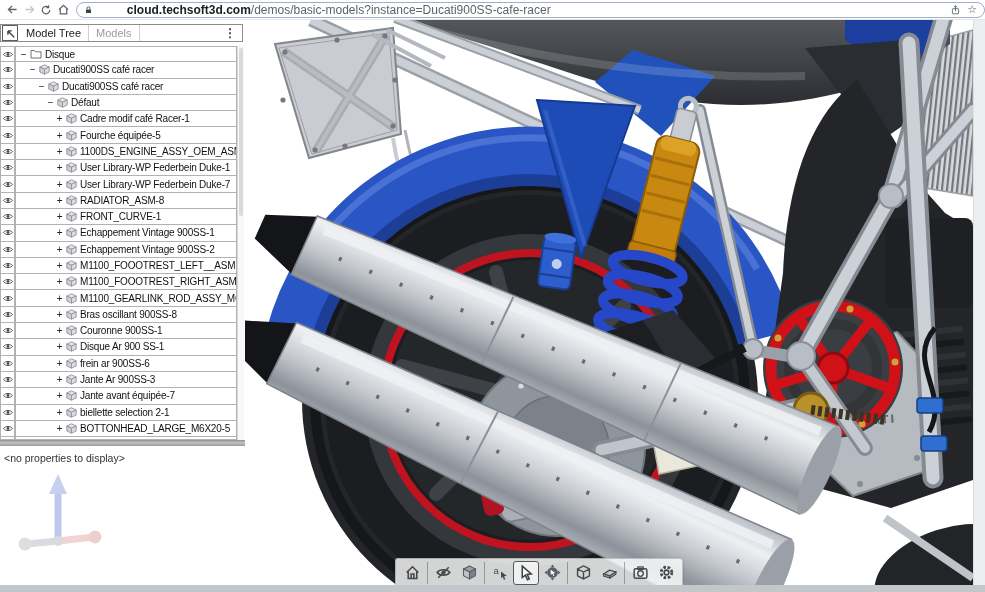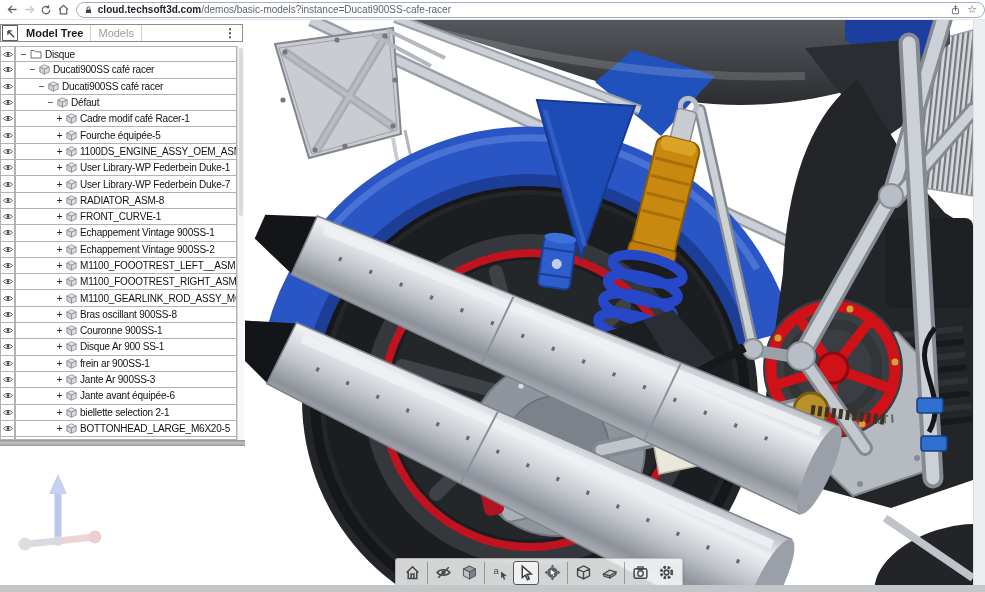--- a/index.html
+++ b/index.html
@@ -4,31 +4,31 @@
 <style>
   html,body{margin:0;padding:0;}
   body{width:985px;height:592px;position:relative;overflow:hidden;background:#fff;
        font-family:"Liberation Sans",sans-serif;-webkit-font-smoothing:antialiased;}
   
   .chrome{position:absolute;left:0;top:0;width:985px;height:19px;background:#fff;
           border-bottom:1px solid #e6e6e6;display:flex;align-items:center;z-index:40;}
   .navico{width:17px;height:15px;display:flex;align-items:center;justify-content:center;color:#5f6368;}
   .pill{margin-left:4px;width:896px;height:14px;border:1px solid #9fb0c6;border-radius:8px;
         display:flex;align-items:center;padding:0 7px;background:#fff;}
-  .url{font-size:10px;color:#5f6368;white-space:nowrap;overflow:hidden;}
+  .url{font-size:12px;color:#5f6368;white-space:nowrap;overflow:hidden;margin-left:29px;}
   .url b{color:#1c1e21;font-weight:bold;}
   .pillright{margin-left:auto;display:flex;align-items:center;gap:6px;}
   .star{font-size:11px;color:#5f6368;line-height:1;}
   
   .panel{position:absolute;left:0;top:22px;width:245px;height:563px;background:#fff;z-index:30;}
   .phead{position:absolute;left:0;top:2px;width:243px;height:18px;border:1px solid #8c8c8c;
          display:flex;align-items:center;background:#fff;box-sizing:border-box;}
   .arrowbtn{width:14px;height:14px;border:1px solid #5d5d5d;margin:1px;display:flex;
             align-items:center;justify-content:center;background:#fff;}
-  .tab{font-size:11px;font-weight:bold;color:#1a1a1a;padding:0 7px;height:100%;
+  .tab{font-size:11px;font-weight:normal;color:#1a1a1a;padding:0 7px;height:100%;
        display:flex;align-items:center;border-right:1px solid #cfcfcf;}
   .tab.inactive{font-weight:normal;color:#9b9b9b;}
   .kebab{margin-left:auto;padding:0 6px;font-size:12px;color:#333;font-weight:bold;}
   .gutter{position:absolute;left:0;top:24px;width:15px;}
   .gcell{height:16.3px;box-sizing:border-box;border:1px solid #b2b2b2;border-top:0;
          display:flex;align-items:center;justify-content:center;background:#fff;}
   .gcell:first-child{border-top:1px solid #b2b2b2;}
   .gcell.partial{height:3px;overflow:hidden;}
   .rows{position:absolute;left:15px;top:24px;width:222px;}
   .trow{height:16.3px;box-sizing:border-box;border:1px solid #b2b2b2;border-top:0;
@@ -473,21 +473,21 @@
       </div>
       <div class="trow" style="padding-left: 39px;">
         <span class="tgl">+</span>
         <span class="picon">
           <svg width="11" height="11" viewBox="0 0 11 11">
             <polygon points="5.5,0.8 10.2,3 5.5,5.2 0.8,3" fill="#e3e5e8" stroke="#8f939a" stroke-width="0.9"></polygon>
             <polygon points="0.8,3 5.5,5.2 5.5,10.2 0.8,8" fill="#cdd0d4" stroke="#8f939a" stroke-width="0.9"></polygon>
             <polygon points="10.2,3 5.5,5.2 5.5,10.2 10.2,8" fill="#dadce0" stroke="#8f939a" stroke-width="0.9"></polygon>
           </svg>
         </span>
-        <span>frein ar 900SS-1</span>
+        <span>frein ar 900SS-6</span>
       </div>
       <div class="trow" style="padding-left: 39px;">
         <span class="tgl">+</span>
         <span class="picon">
           <svg width="11" height="11" viewBox="0 0 11 11">
             <polygon points="5.5,0.8 10.2,3 5.5,5.2 0.8,3" fill="#e3e5e8" stroke="#8f939a" stroke-width="0.9"></polygon>
             <polygon points="0.8,3 5.5,5.2 5.5,10.2 0.8,8" fill="#cdd0d4" stroke="#8f939a" stroke-width="0.9"></polygon>
             <polygon points="10.2,3 5.5,5.2 5.5,10.2 10.2,8" fill="#dadce0" stroke="#8f939a" stroke-width="0.9"></polygon>
           </svg>
         </span>
@@ -495,21 +495,21 @@
       </div>
       <div class="trow" style="padding-left: 39px;">
         <span class="tgl">+</span>
         <span class="picon">
           <svg width="11" height="11" viewBox="0 0 11 11">
             <polygon points="5.5,0.8 10.2,3 5.5,5.2 0.8,3" fill="#e3e5e8" stroke="#8f939a" stroke-width="0.9"></polygon>
             <polygon points="0.8,3 5.5,5.2 5.5,10.2 0.8,8" fill="#cdd0d4" stroke="#8f939a" stroke-width="0.9"></polygon>
             <polygon points="10.2,3 5.5,5.2 5.5,10.2 10.2,8" fill="#dadce0" stroke="#8f939a" stroke-width="0.9"></polygon>
           </svg>
         </span>
-        <span>Jante avant équipée-6</span>
+        <span>Jante avant équipée-7</span>
       </div>
       <div class="trow" style="padding-left: 39px;">
         <span class="tgl">+</span>
         <span class="picon">
           <svg width="11" height="11" viewBox="0 0 11 11">
             <polygon points="5.5,0.8 10.2,3 5.5,5.2 0.8,3" fill="#e3e5e8" stroke="#8f939a" stroke-width="0.9"></polygon>
             <polygon points="0.8,3 5.5,5.2 5.5,10.2 0.8,8" fill="#cdd0d4" stroke="#8f939a" stroke-width="0.9"></polygon>
             <polygon points="10.2,3 5.5,5.2 5.5,10.2 10.2,8" fill="#dadce0" stroke="#8f939a" stroke-width="0.9"></polygon>
           </svg>
         </span>
@@ -525,20 +525,23 @@
           </svg>
         </span>
         <span>BOTTONHEAD_LARGE_M6X20-5</span>
       </div>
       <div class="trow partial"></div>
     </div>
   <div class="vscroll">
       <div class="vthumb"></div>
     </div>
   <div class="pdivider"></div>
+  <div class="props">
+    <span>&lt;no properties to display&gt;</span>
+  </div>
   <svg class="triad" width="96" height="100" viewBox="0 0 96 100">
     <line x1="44" y1="70" x2="44" y2="22" stroke="#bcc8ec" stroke-width="7"></line>
     <polygon points="35,24 53,24 44,4" fill="#c6d0ef"></polygon>
     <line x1="12" y1="74" x2="44" y2="71" stroke="#d9dbe0" stroke-width="7"></line>
     <circle cx="11" cy="74" r="6.5" fill="#dcdee2"></circle>
     <line x1="44" y1="71" x2="80" y2="67" stroke="#eed4d4" stroke-width="7"></line>
     <circle cx="81" cy="67" r="6.5" fill="#eccfcf"></circle>
     <circle cx="44" cy="71" r="5" fill="#d7dade"></circle>
   </svg>
 </div>

